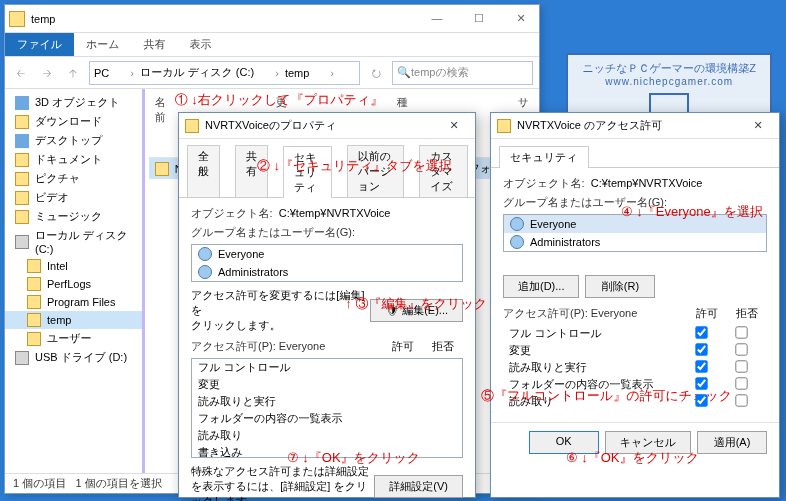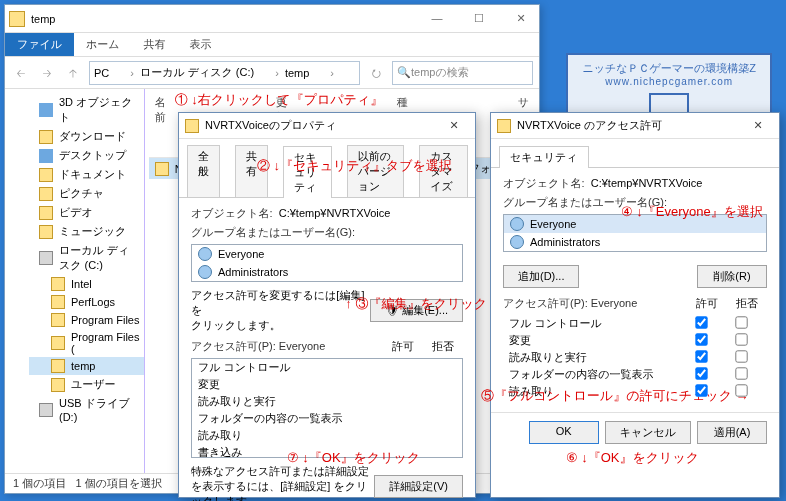--- a/index.html
+++ b/index.html
@@ -14,21 +14,21 @@
 .ribbon { height: 24px; display: flex; align-items: stretch; border-bottom: 1px solid #ddd; }
 .ribbon .file-tab { background: #1f6fbf; color: #fff; padding: 4px 12px; }
 .ribbon .r-tab { padding: 4px 12px; color: #444; }
 .addrbar { height: 32px; display: flex; align-items: center; padding: 3px 6px; border-bottom: 1px solid #ddd; gap: 6px; }
 .nav-arrow { width: 20px; height: 20px; color: #999; text-align: center; line-height: 20px; border-radius: 3px; }
 .path-box { flex: 2; height: 24px; border: 1px solid #b5c6d8; display: flex; align-items: center; padding: 0 4px; gap: 6px; }
 .crumb { display: flex; align-items: center; gap: 21px; }
 .crumb .sep { color: #888; }
 .search-box { flex: 1; height: 24px; border: 1px solid #b5c6d8; display: flex; align-items: center; padding: 0 4px; color: #888; }
 .explorer-body { display: flex; height: calc(100% - 28px - 24px - 32px - 20px); }
-.sidebar { width: 140px; border-right: 1px solid #c4b5fd; padding: 4px 0; overflow: hidden; margin-left: 24px; }
+.sidebar { width: 140px; border-right: 3px solid #c4b5fd; padding: 4px 0; overflow: hidden; }
 .sb-item { display: flex; align-items: center; padding: 2px 4px 2px 10px; gap: 6px; }
 .sb-item.sel { background: #cce4f7; }
 .sb-icon { width: 14px; height: 14px; flex-shrink: 0; }
 .sb-icon.folder { background: #ffe28a; border: 1px solid #c49a2a; }
 .sb-icon.drive { background: #d7d7d7; border: 1px solid #888; }
 .sb-icon.blue3d { background: #6da8e0; }
 .sb-item.indent { padding-left: 22px; }
 .filepane { flex: 1; padding: 4px; position: relative; }
 .cols { display:flex; gap: 110px; border-bottom:1px solid #e5e5e5; padding:2px 6px; color:#444; }
 .filerow { display:flex; align-items:center; padding:3px 6px; gap:6px; }
@@ -151,24 +151,20 @@
           <span>Intel</span>
         </div>
         <div class="sb-item indent">
           <span class="sb-icon folder"></span>
           <span>PerfLogs</span>
         </div>
         <div class="sb-item indent">
           <span class="sb-icon folder"></span>
           <span>Program Files</span>
         </div>
-        <div class="sb-item indent">
-          <span class="sb-icon folder"></span>
-          <span>Program Files (</span>
-        </div>
         <div class="sb-item indent sel">
           <span class="sb-icon folder"></span>
           <span>temp</span>
         </div>
         <div class="sb-item indent">
           <span class="sb-icon folder"></span>
           <span>ユーザー</span>
         </div>
         <div class="sb-item">
           <span class="sb-icon drive"></span>
@@ -292,21 +288,21 @@
     <div class="gbox">
       <div class="gbox-row sel">
           <span class="user-icon"></span>
           <span>Everyone</span>
         </div>
       <div class="gbox-row">
           <span class="user-icon"></span>
           <span>Administrators</span>
         </div>
     </div>
-    <div style="display:flex; justify-content:space-between; gap:6px; margin-top:13px;">
+    <div style="display:flex; justify-content:flex-start; gap:6px; margin-top:23px;">
       <span class="btn">追加(D)...</span>
       <span class="btn">削除(R)</span>
     </div>
     <div style="display:flex; margin-top:8px;">
         <label class="small" style="flex:1">アクセス許可(P): Everyone</label>
         <span style="width:40px;text-align:center">許可</span>
         <span style="width:40px;text-align:center">拒否</span>
       </div>
     <div class="anno" style="left:-10px; top:226px;margin-top:48px;">⑤『フルコントロール』の許可にチェック →</div>
     <div class="gbox" style="max-height:110px; border:none;" id="perm-perms">

